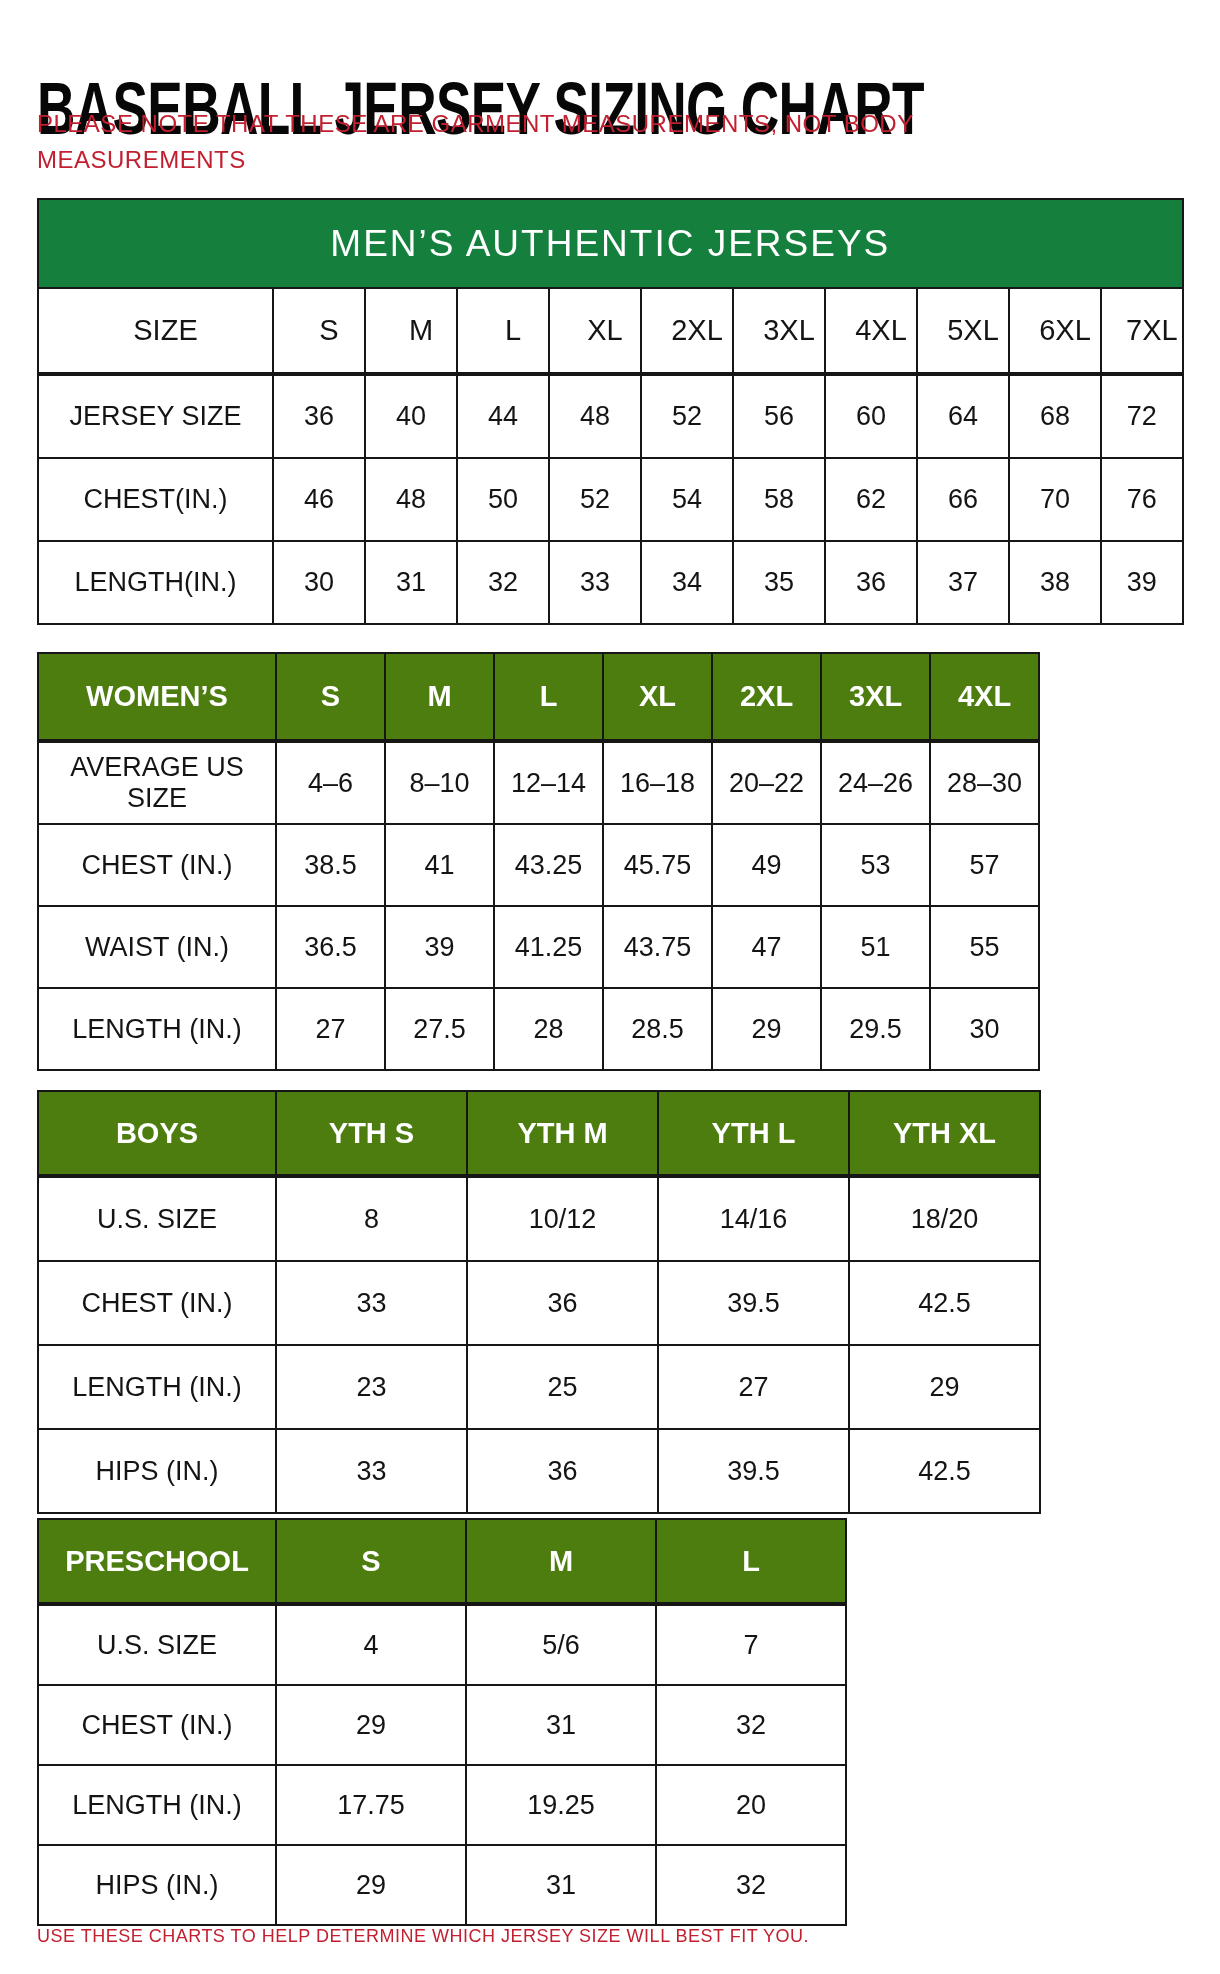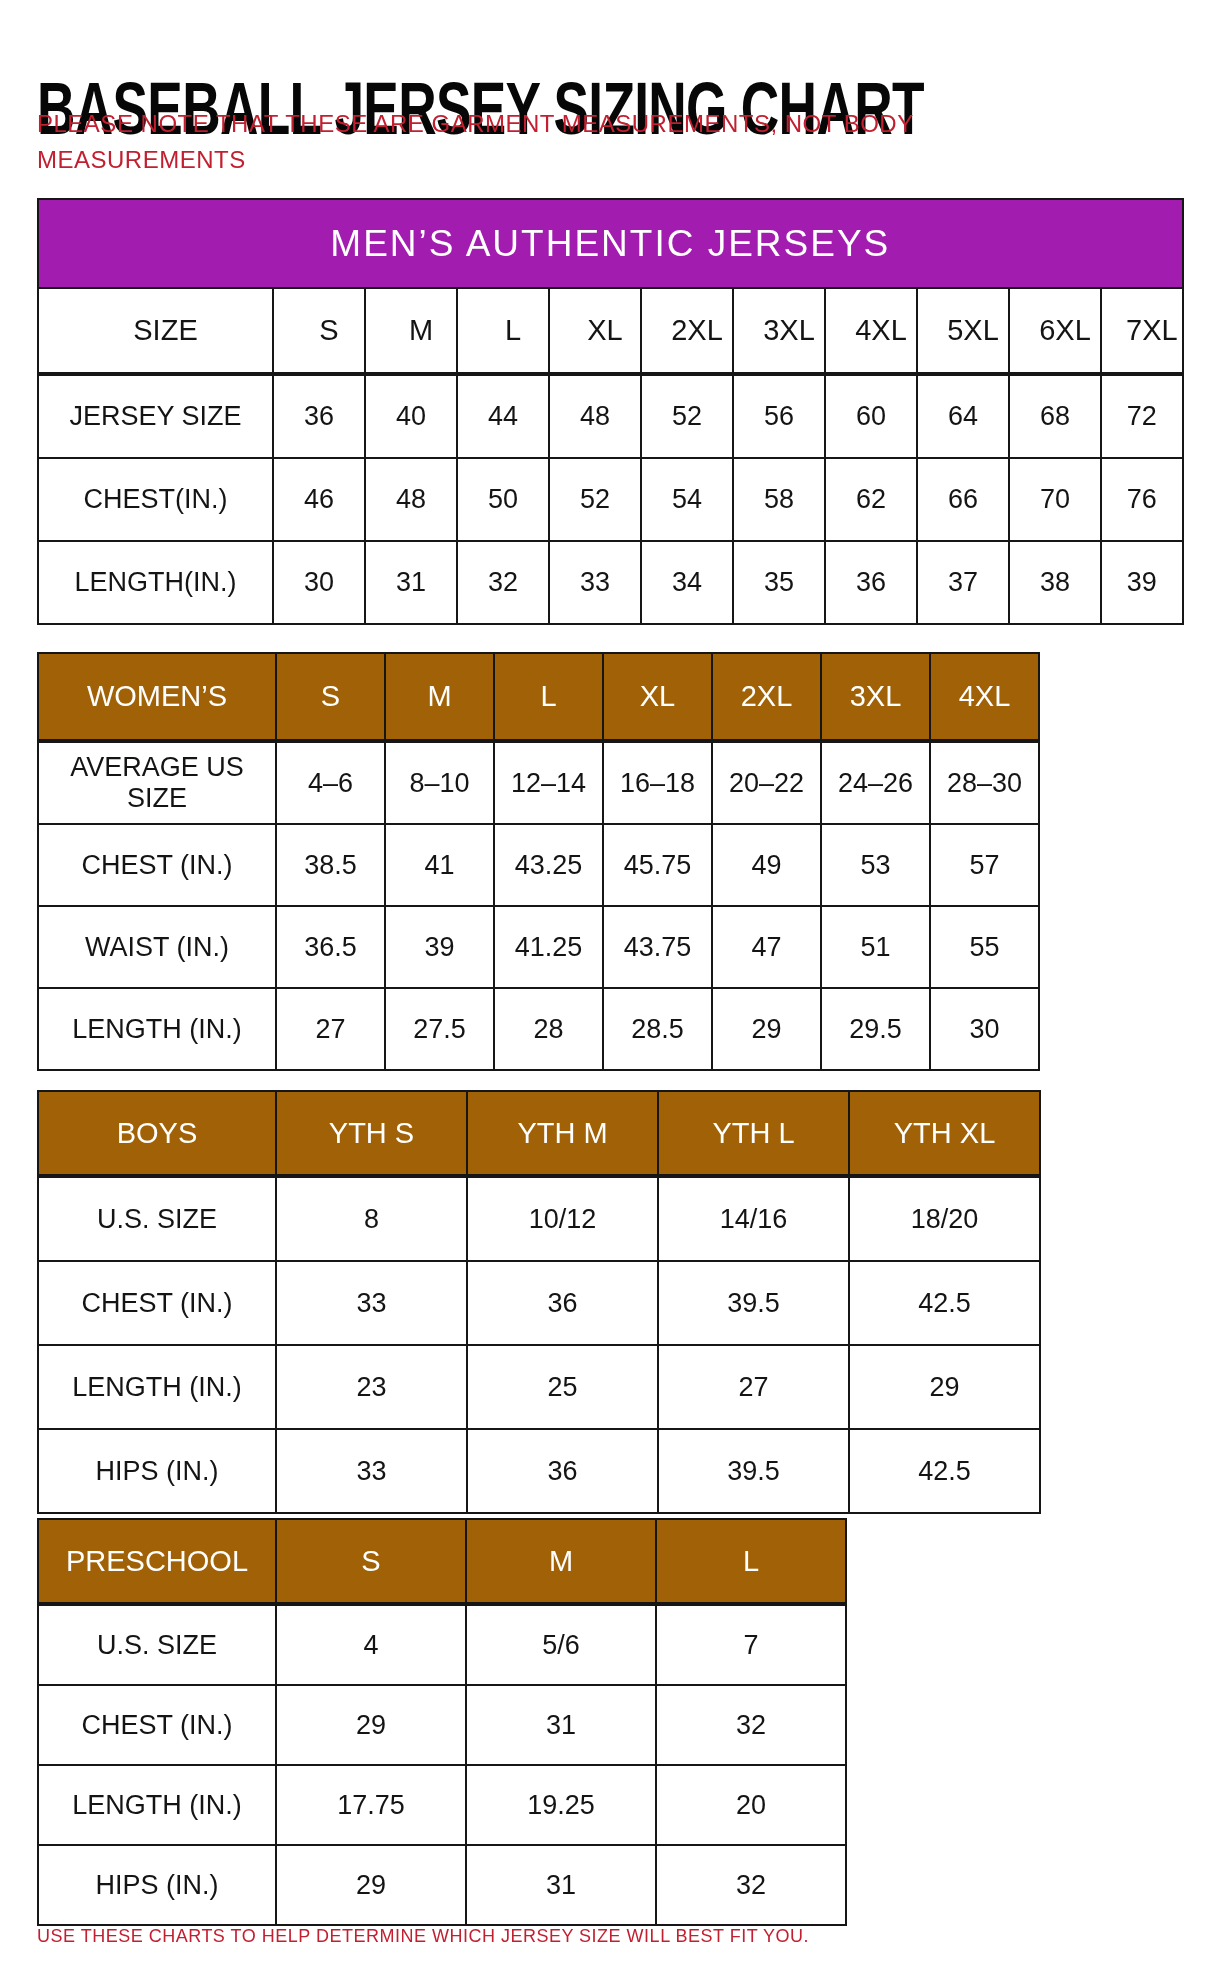--- a/index.html
+++ b/index.html
@@ -35,28 +35,29 @@
 
   table.sizing th, table.sizing td {
     border: 2px solid #161616;
     text-align: center; vertical-align: middle;
     padding: 0 4px;
     font-weight: 400;
     color: #141414;
     overflow: hidden;
   }
   tr.banner-row th {
-    background: #a21caf; color: #ffffff;
+    background: #15803d; color: #ffffff;
     font-size: 37px; letter-spacing: 2px;
     height: 87px;
   }
   tr.header-row th { font-size: 29px; border-bottom-width: 4px; }
   tr.header-row.gray th {
-    background: #a16207; color: #ffffff;
+    background: #4d7c0f; color: #ffffff;
     height: 85px;
+    font-weight: bold;
   }
   tr.header-row.plain th { height: 83px; padding-left: 24px; }
   tr.data-row td { font-size: 27px; height: 80px; }
 
   #tbl-mens tr.data-row td { height: 81px; }
   #tbl-boys tr.data-row td { height: 82px; }
   #tbl-boys tr.header-row th { height: 82px; }
   #tbl-preschool tr.data-row td { height: 78px; }
   #tbl-preschool tr.header-row th { height: 82px; }
 

